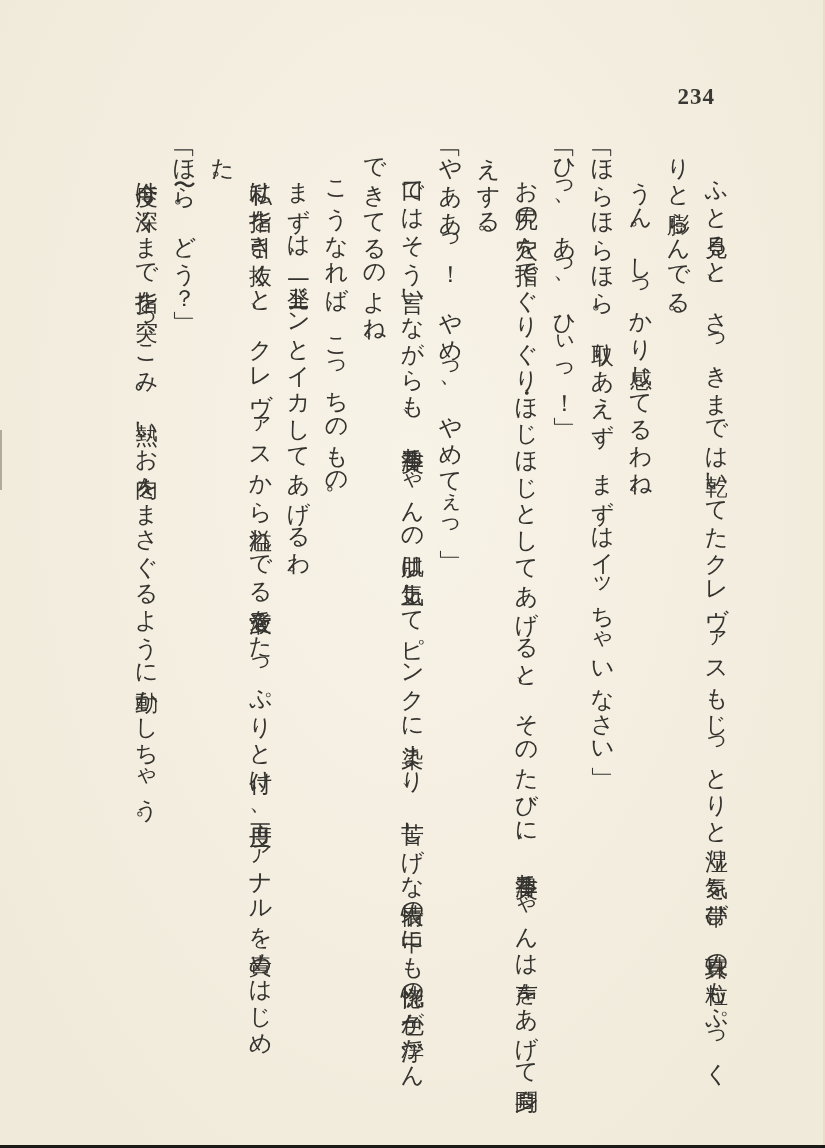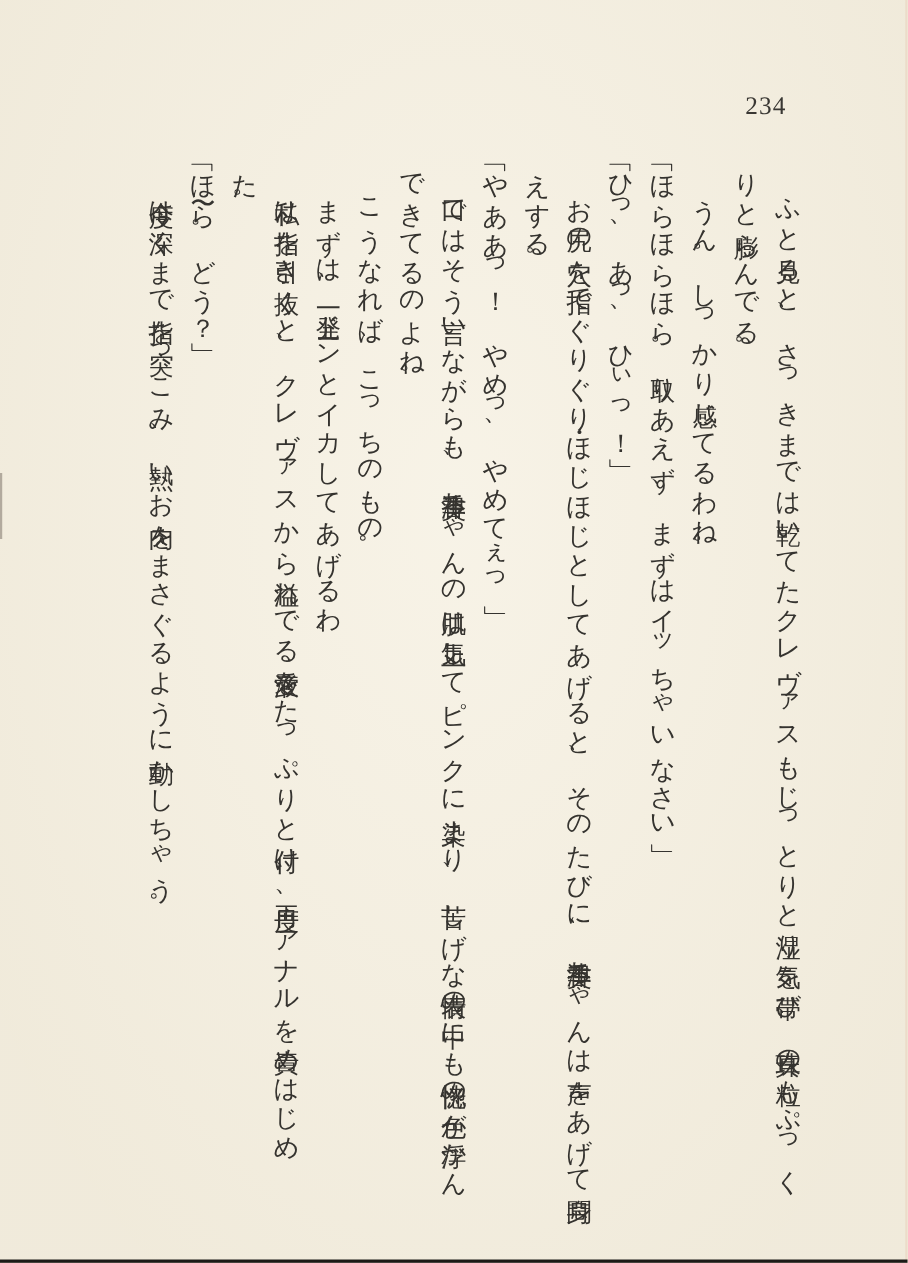--- a/index.html
+++ b/index.html
@@ -21,20 +21,21 @@
       radial-gradient(ellipse at 50% 40%, rgba(255,255,255,0.25), rgba(0,0,0,0.02) 85%),
       #f5efdf;
   }
   .page-number {
     position: absolute;
     top: 84px;
     right: 110px;
     font-size: 23px;
     letter-spacing: 1px;
     color: #3a3834;
+    font-weight: bold;
   }
   .text-block {
     position: absolute;
     top: 142px;
     right: 90px;
     height: 942px;
     writing-mode: vertical-rl;
     text-orientation: mixed;
     font-size: 23px;
     line-height: 38px;

